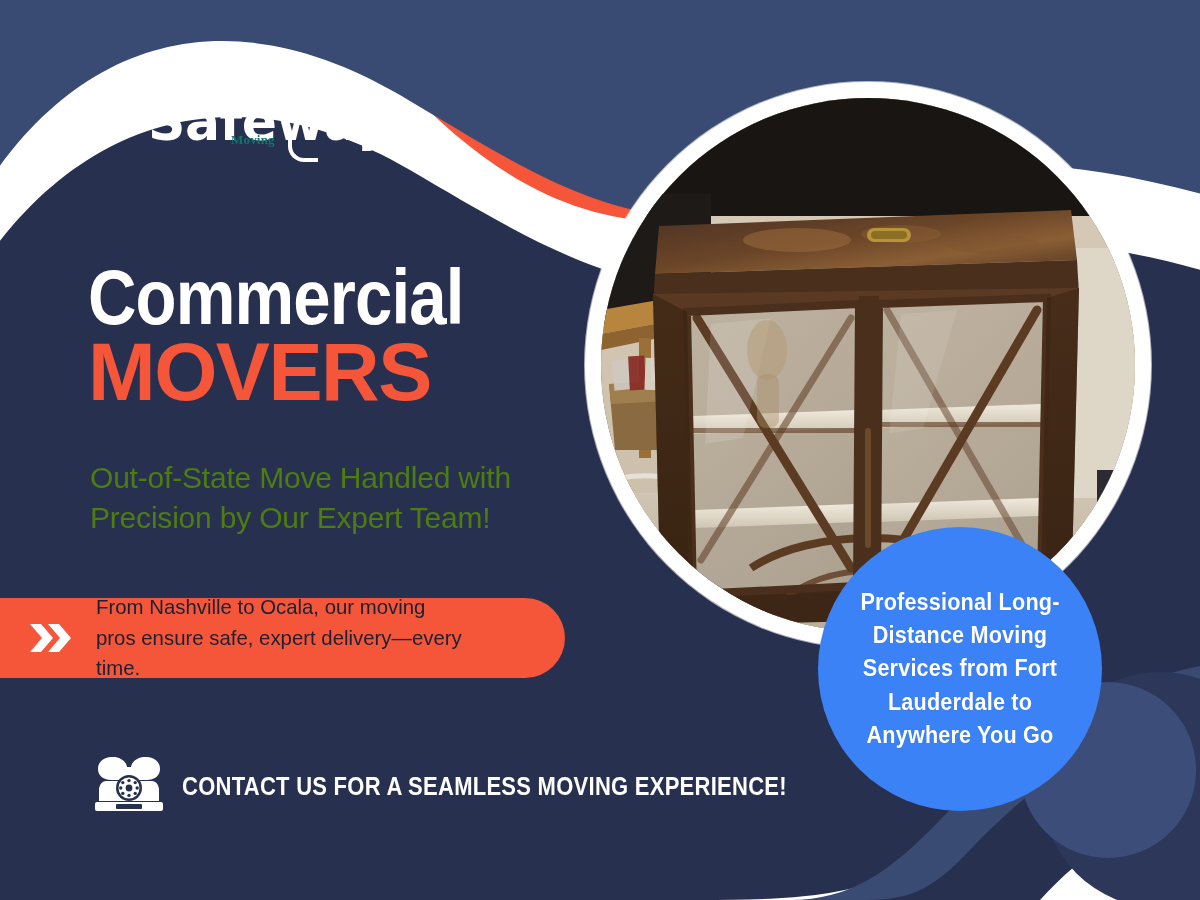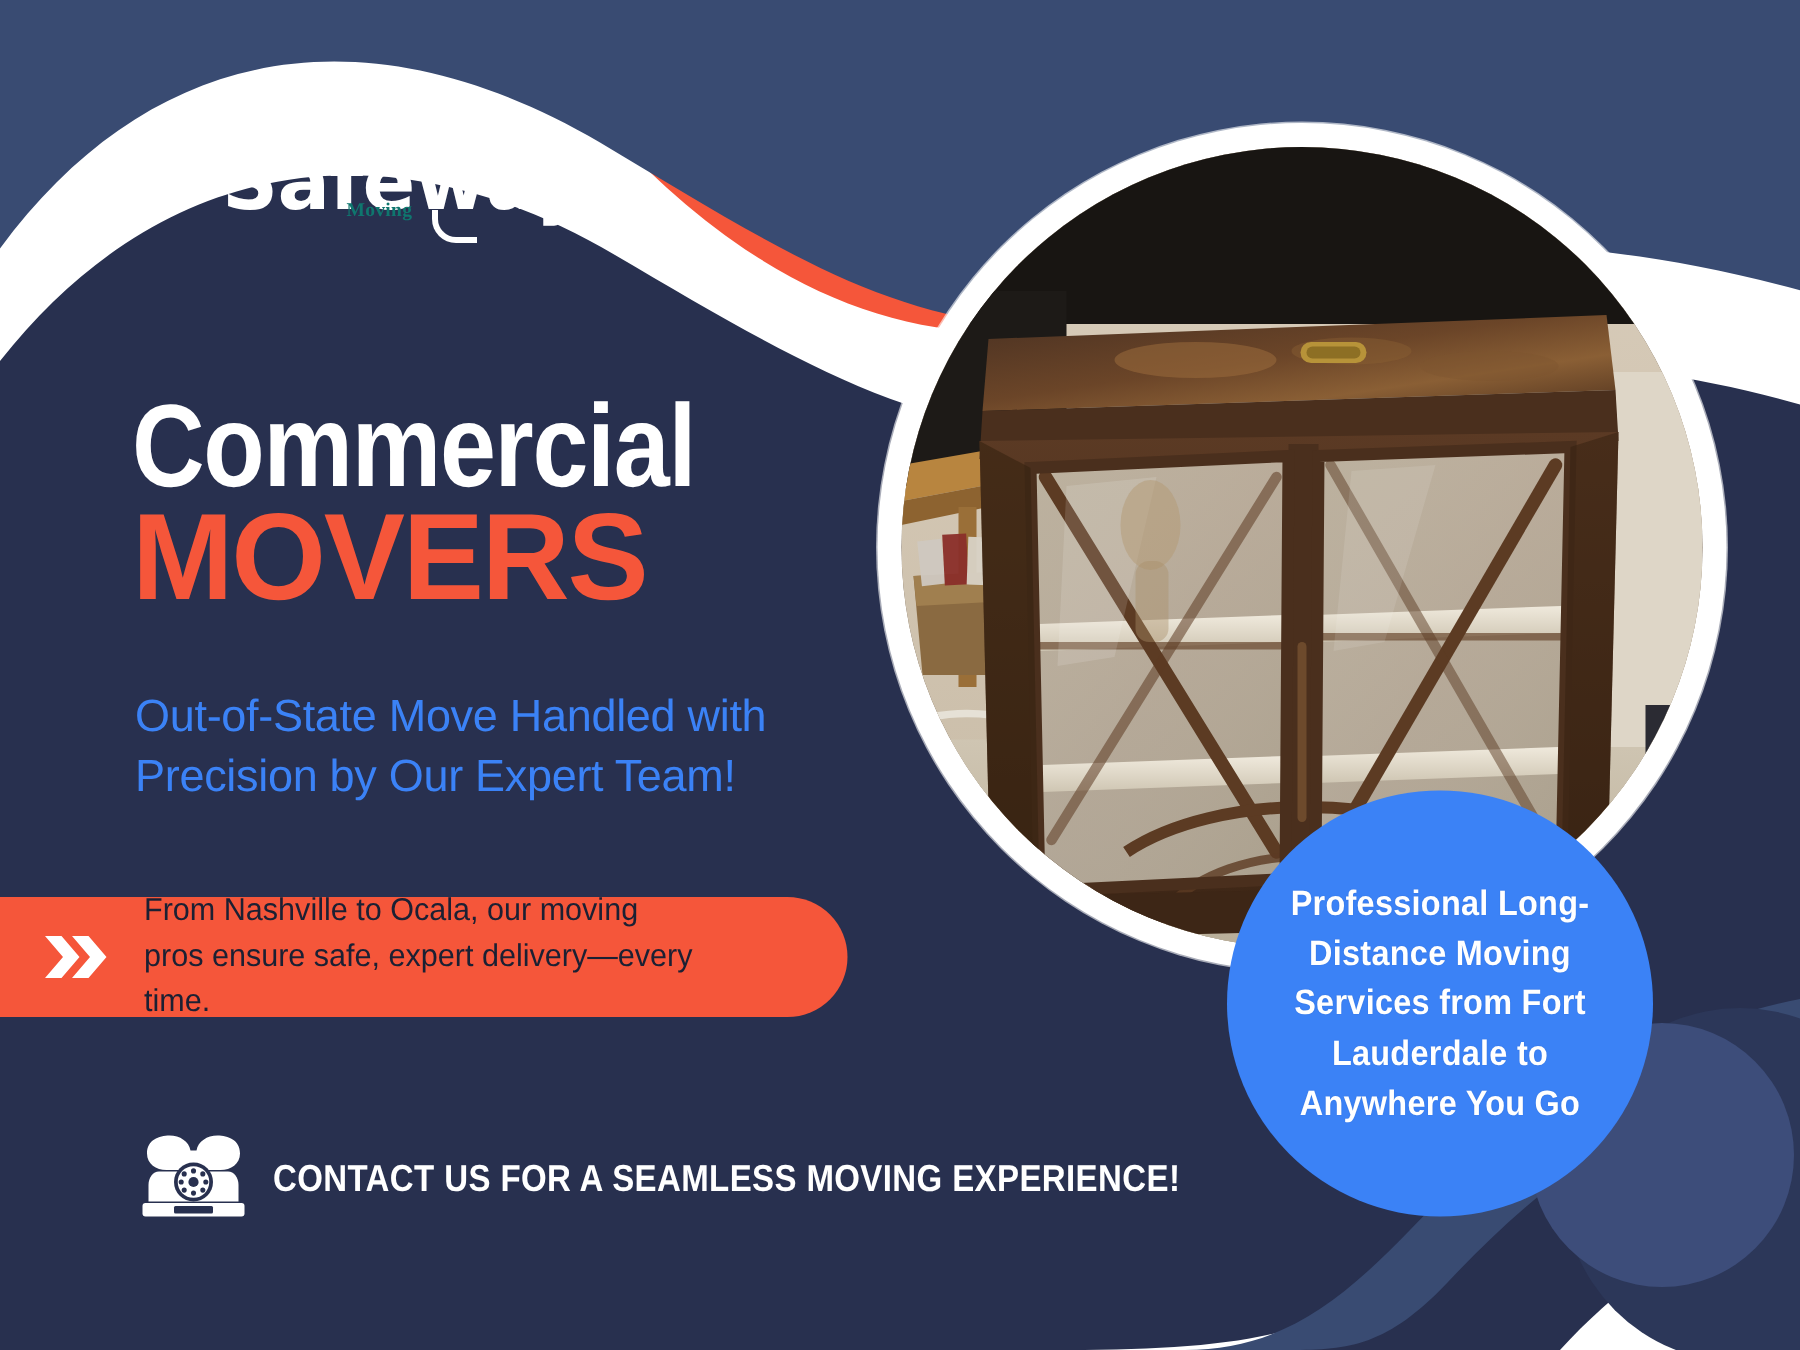--- a/index.html
+++ b/index.html
@@ -116,21 +116,21 @@
     transform:scaleX(.99);
     transform-origin:left center;
     margin-top:-4px;
   }
 
   
   .subhead {
     position:absolute;
     left:90px; top:458px;
     width:430px;
-    color:#3b82f6;
+    color:#4d7c0f;
     font-size:30px;
     font-weight:400;
     line-height:1.33;
     letter-spacing:-.2px;
   }
 
   
   .cta-banner {
     position:absolute;
     left:-60px; top:598px;

